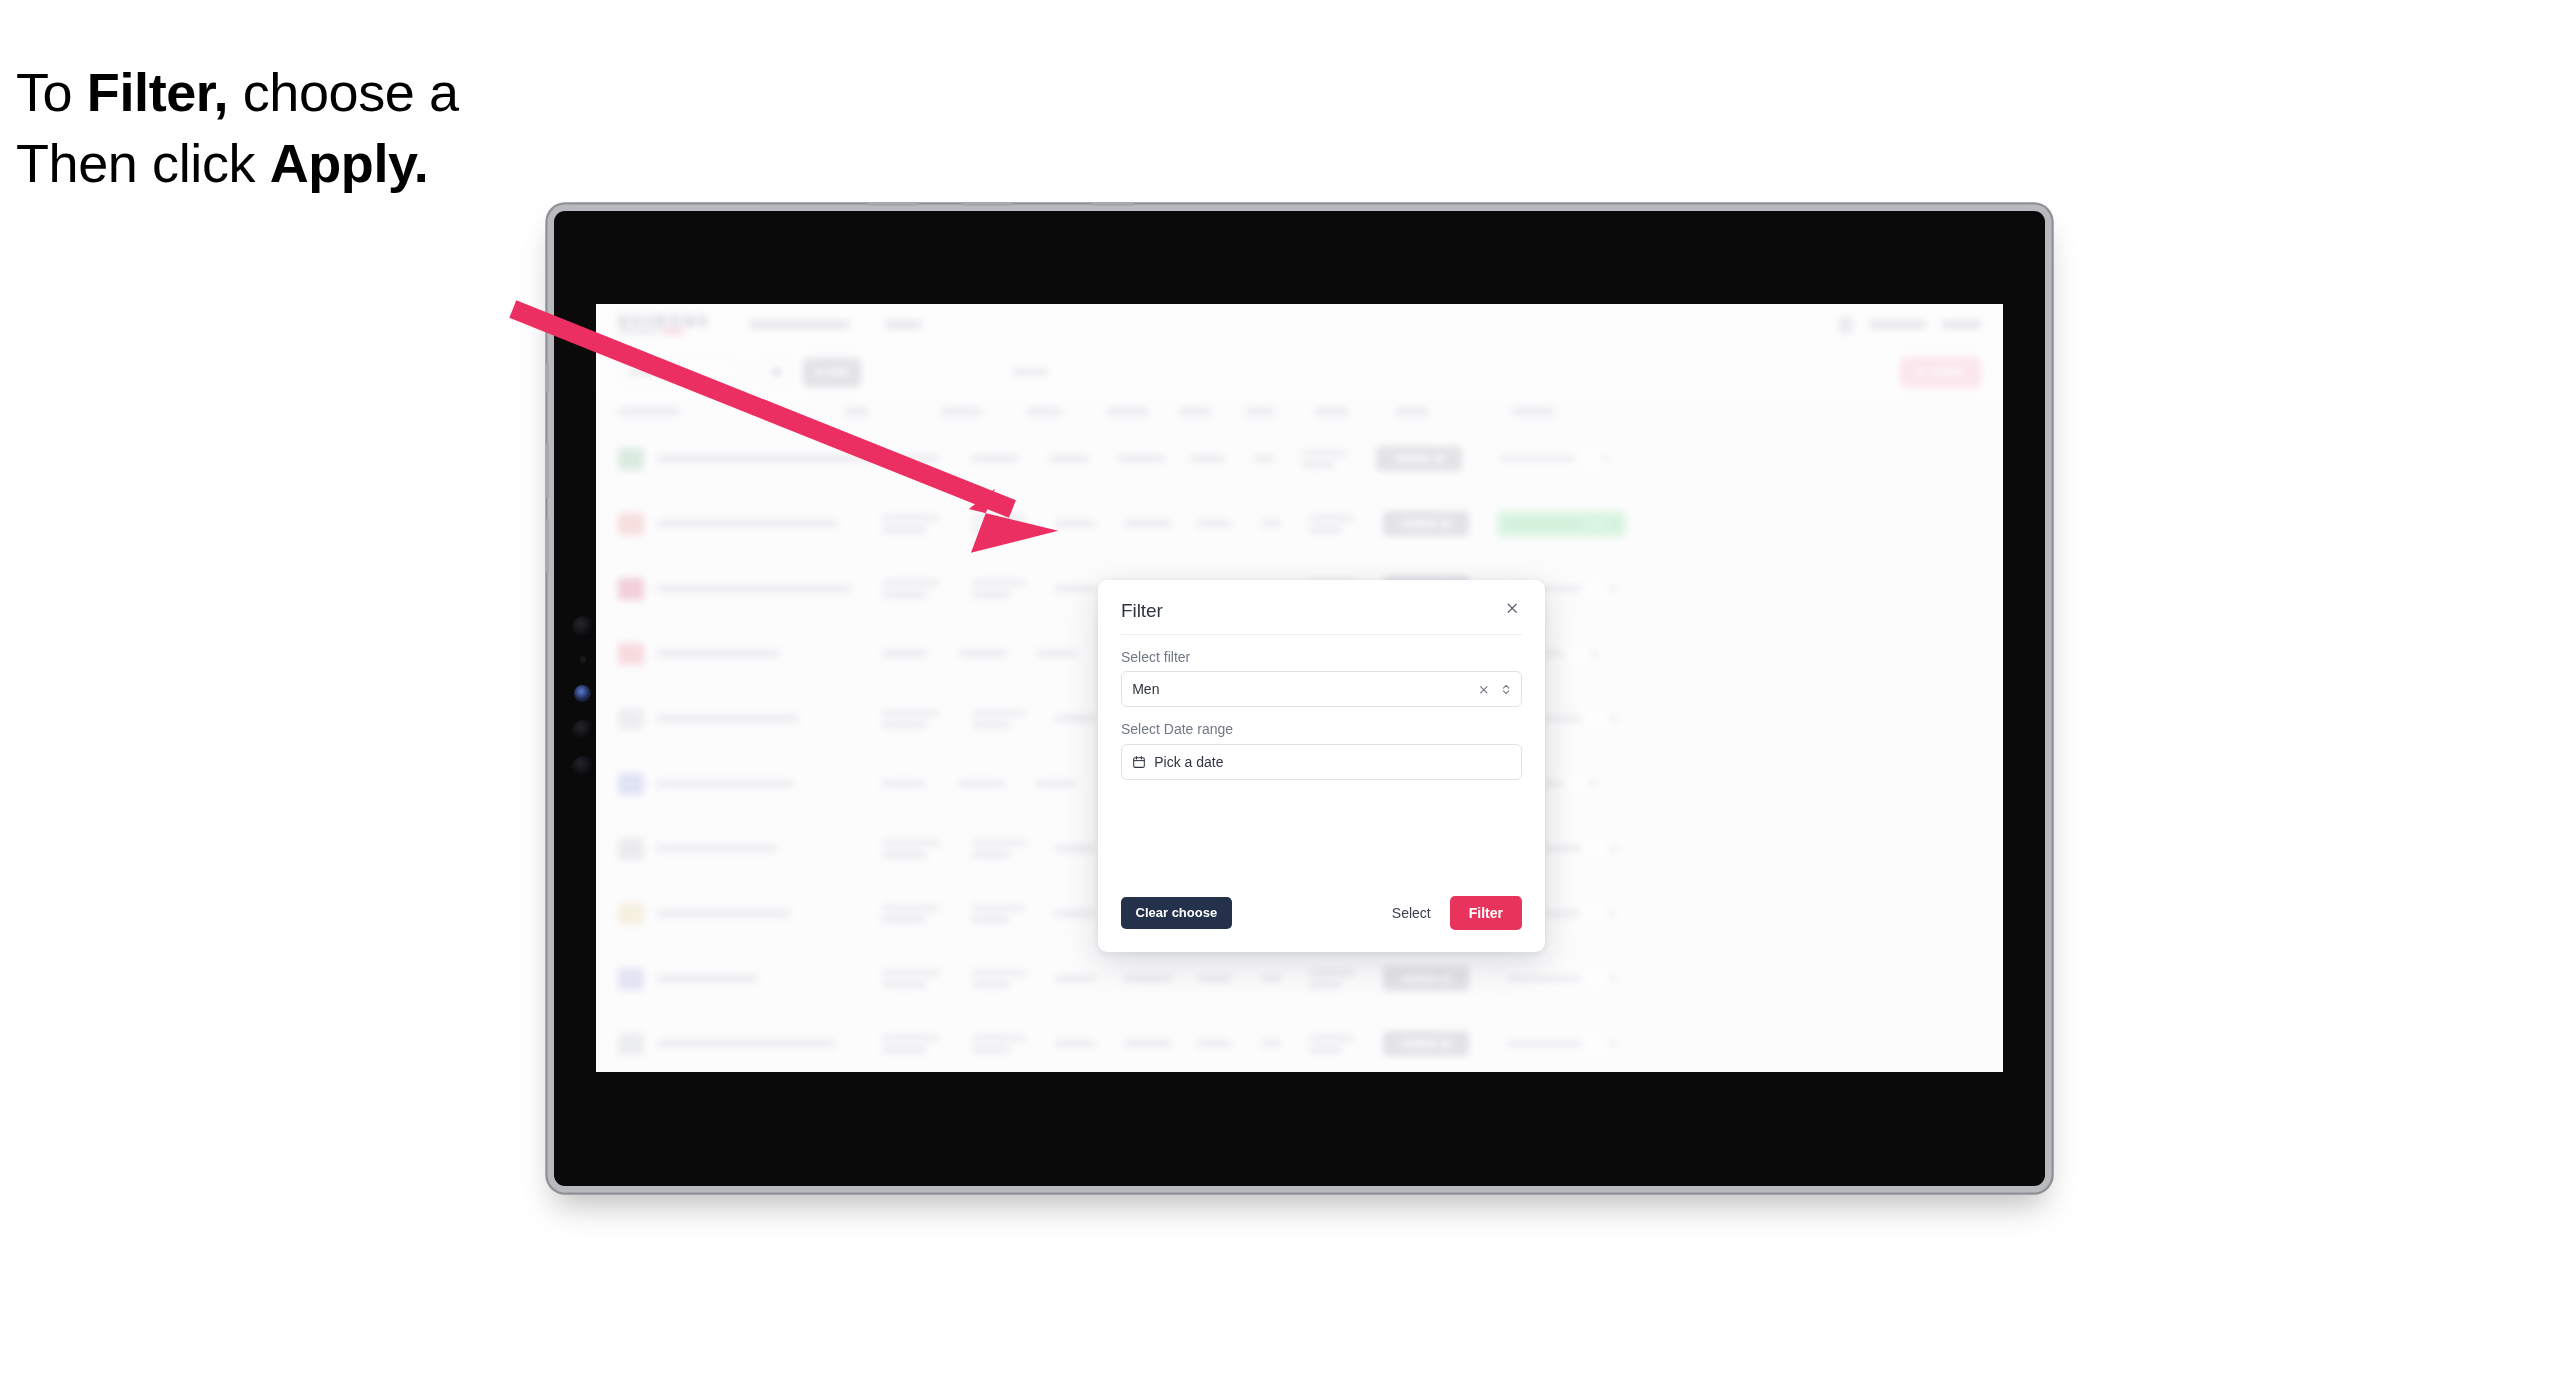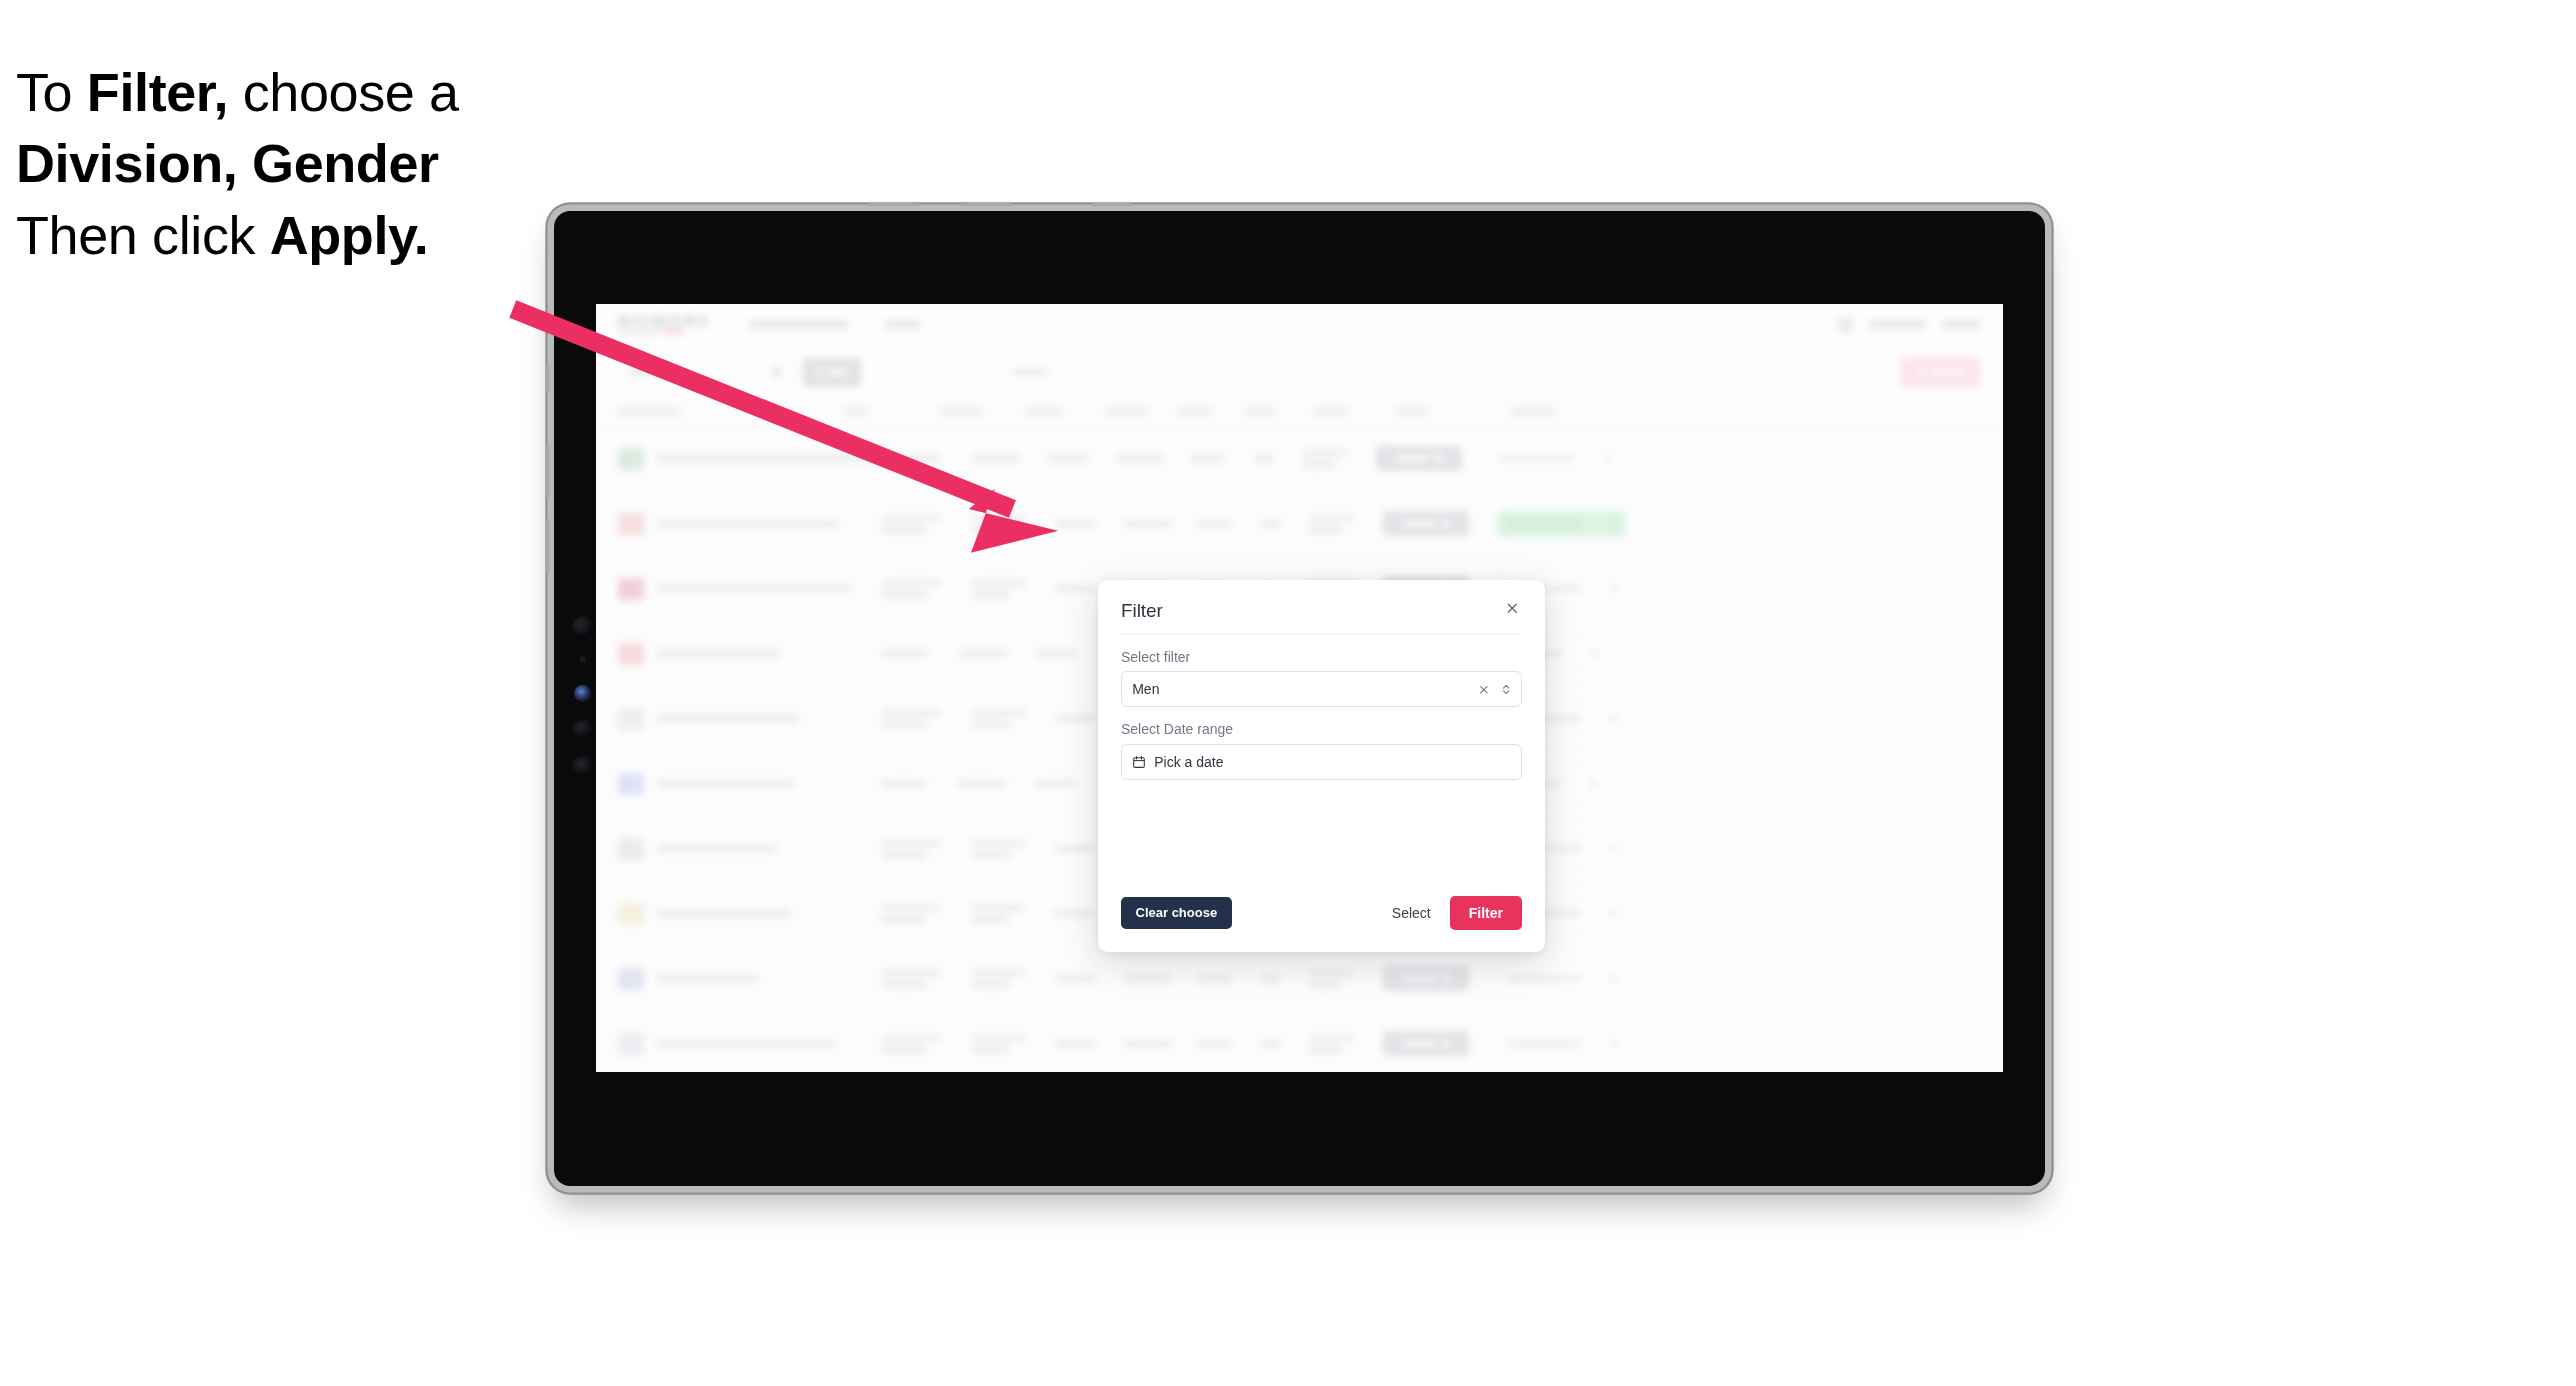--- a/index.html
+++ b/index.html
@@ -45,21 +45,21 @@
     z-index: 60;
   }
 
   
   #tablet {
     position: absolute;
     left: 554px;
     top: 211px;
     width: 1491px;
     height: 975px;
-    border-radius: 16px;
+    border-radius: 11px;
     background: #0a0a0a;
     box-shadow:
       0 0 0 6.5px #b9babd,
       0 0 0 8.7px #8e9094,
       0 19px 32px rgba(0,0,0,0.26);
     overflow: visible;
   }
   
   .side-nub {
     position: absolute;
@@ -320,21 +320,20 @@
     font-family: "Liberation Sans", sans-serif;
   }
 </style>
 </head>
 <body>
 
 <div id="stage">
 
   <div id="instruction">
     <div class="line"><span>To </span><span class="b">Filter,</span><span> choose a</span></div>
-    <div class="line"><span class="b">Division, Gender</span></div>
     <div class="line"><span>Then click </span><span class="b">Apply.</span></div>
   </div>
 
   <div id="tablet">
     <div class="side-nub nub-a"></div>
     <div class="side-nub nub-b"></div>
     <div class="side-nub nub-c"></div>
     <div class="top-nub tnub-a"></div>
     <div class="top-nub tnub-b"></div>
     <div class="top-nub tnub-c"></div>

